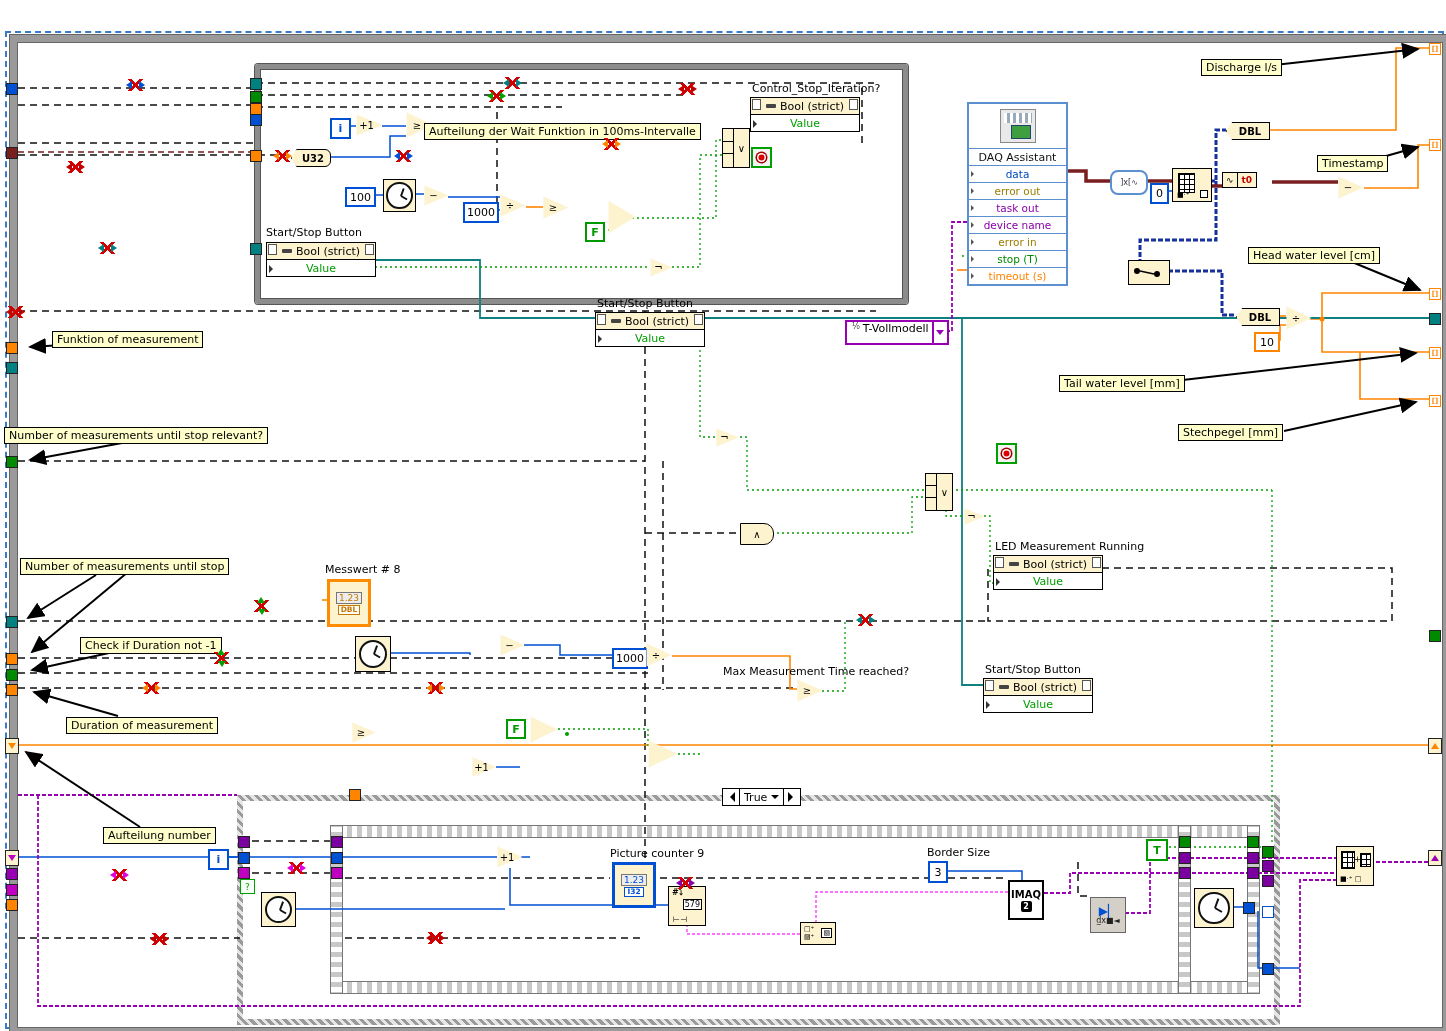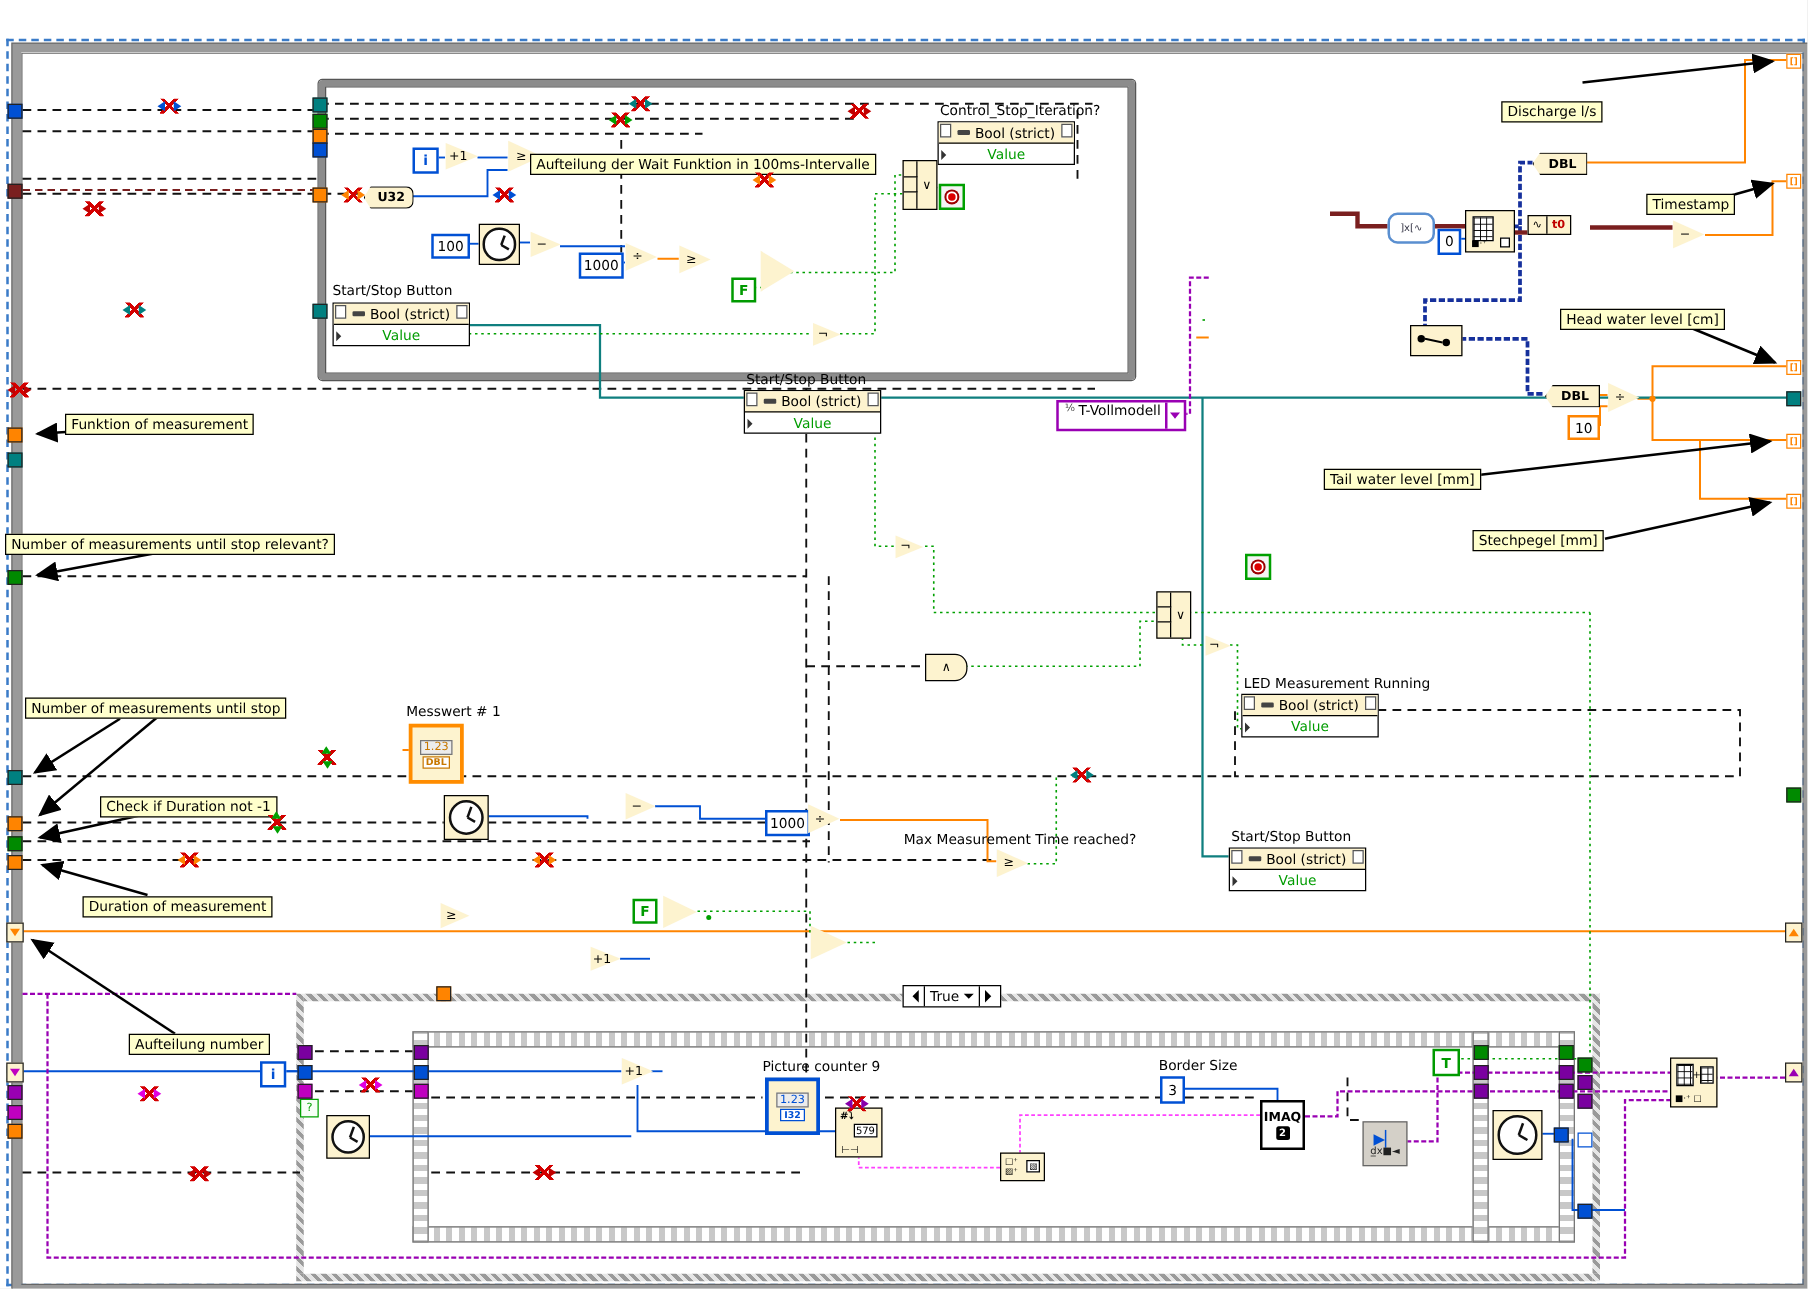--- a/index.html
+++ b/index.html
@@ -261,38 +261,38 @@
       <path d="M122 443 L30 460"></path>
         <path d="M128 572 L32 652"></path>
       <path d="M96 575 L28 618"></path>
         <path d="M118 651 L32 670"></path>
       <path d="M118 716 L34 692"></path>
         <path d="M140 827 L26 752"></path>
     </g>
   </svg>
 
   <div class="blabel" style="left:424px;top:123px;">Aufteilung der Wait Funktion in 100ms-Intervalle</div>
-  <div class="blabel" style="left:1201px;top:59px;margin-top:22px;">Discharge l/s</div>
+  <div class="blabel" style="left:1201px;top:59px;">Discharge l/s</div>
   <div class="blabel" style="left:1317px;top:155px;">Timestamp</div>
   <div class="blabel" style="left:1248px;top:247px;">Head water level [cm]</div>
   <div class="blabel" style="left:1059px;top:375px;">Tail water level [mm]</div>
   <div class="blabel" style="left:1178px;top:424px;">Stechpegel [mm]</div>
   <div class="blabel" style="left:52px;top:331px;">Funktion of measurement</div>
   <div class="blabel" style="left:4px;top:427px;">Number of measurements until stop relevant?</div>
   <div class="blabel" style="left:20px;top:558px;">Number of measurements until stop</div>
   <div class="blabel" style="left:80px;top:637px;">Check if Duration not -1</div>
   <div class="blabel" style="left:66px;top:717px;">Duration of measurement</div>
   <div class="blabel" style="left:103px;top:827px;">Aufteilung number</div>
 
   <div class="plabel" style="left:266px;top:226px;">Start/Stop Button</div>
   <div class="plabel" style="left:752px;top:82px;">Control_Stop_Iteration?</div>
   <div class="plabel" style="left:597px;top:297px;">Start/Stop Button</div>
   <div class="plabel" style="left:995px;top:540px;">LED Measurement Running</div>
   <div class="plabel" style="left:985px;top:663px;">Start/Stop Button</div>
-  <div class="plabel" style="left:325px;top:563px;">Messwert # 1</div>
+  <div class="plabel" style="left:325px;top:563px;">Messwert # 8</div>
   <div class="plabel" style="left:723px;top:665px;">Max Measurement Time reached?</div>
   <div class="plabel" style="left:610px;top:847px;">Picture counter 9</div>
   <div class="plabel" style="left:927px;top:846px;">Border Size</div>
 
   <div class="prop" style="left:266px;top:242px;">
     <div class="r1">
         <span class="plug"></span>
         <span>Bool (strict)</span>
       </div>
     <div class="r2">Value</div>
@@ -319,20 +319,33 @@
     <div class="r2">Value</div>
   </div>
   <div class="prop" style="left:983px;top:678px;">
     <div class="r1">
         <span class="plug"></span>
         <span>Bool (strict)</span>
       </div>
     <div class="r2">Value</div>
   </div>
 
+  <div class="daq">
+    <div class="icon">
+        <div class="chip"></div>
+      </div>
+    <div class="title">DAQ Assistant</div>
+    <div class="row" style="color:#0049bf">data</div>
+    <div class="row" style="color:#9a7d00">error out</div>
+    <div class="row" style="color:#8a00aa">task out</div>
+    <div class="row" style="color:#8a00aa">device name</div>
+    <div class="row" style="color:#9a7d00">error in</div>
+    <div class="row" style="color:#008a00">stop (T)</div>
+    <div class="row" style="color:#ff8400">timeout (s)</div>
+  </div>
 
   <div class="const iter" style="left:330px;top:118px;width:17px;height:17px;">i</div>
   <div class="tri" style="left:356px;top:114px;width:27px;height:22px;">
       <span>+1</span>
     </div>
   <div class="tri" style="left:406px;top:112px;width:28px;height:26px;">
       <span>≥</span>
     </div>
   <div class="flag" style="left:291px;top:149px;width:34px;height:16px;border-radius:6px;">U32</div>
   <div class="const" style="left:345px;top:187px;width:27px;height:16px;">100</div>

